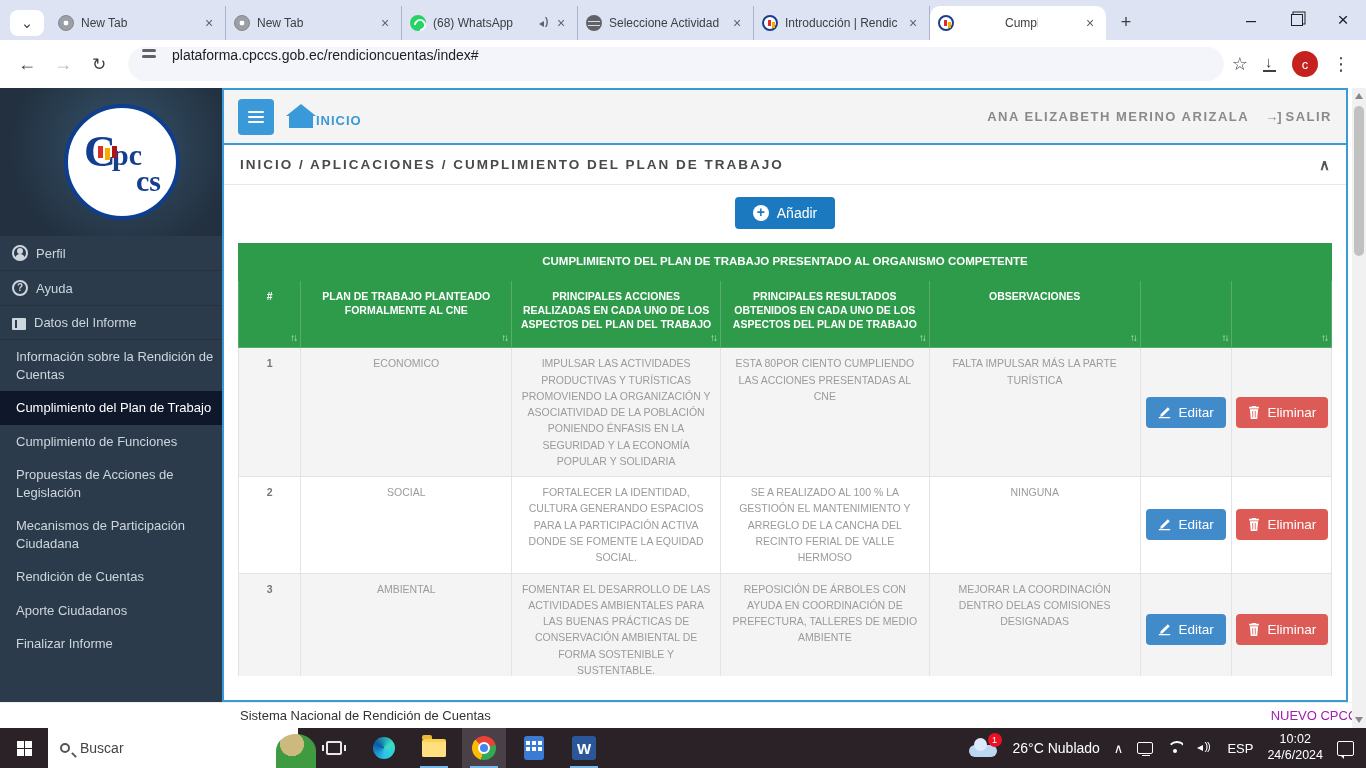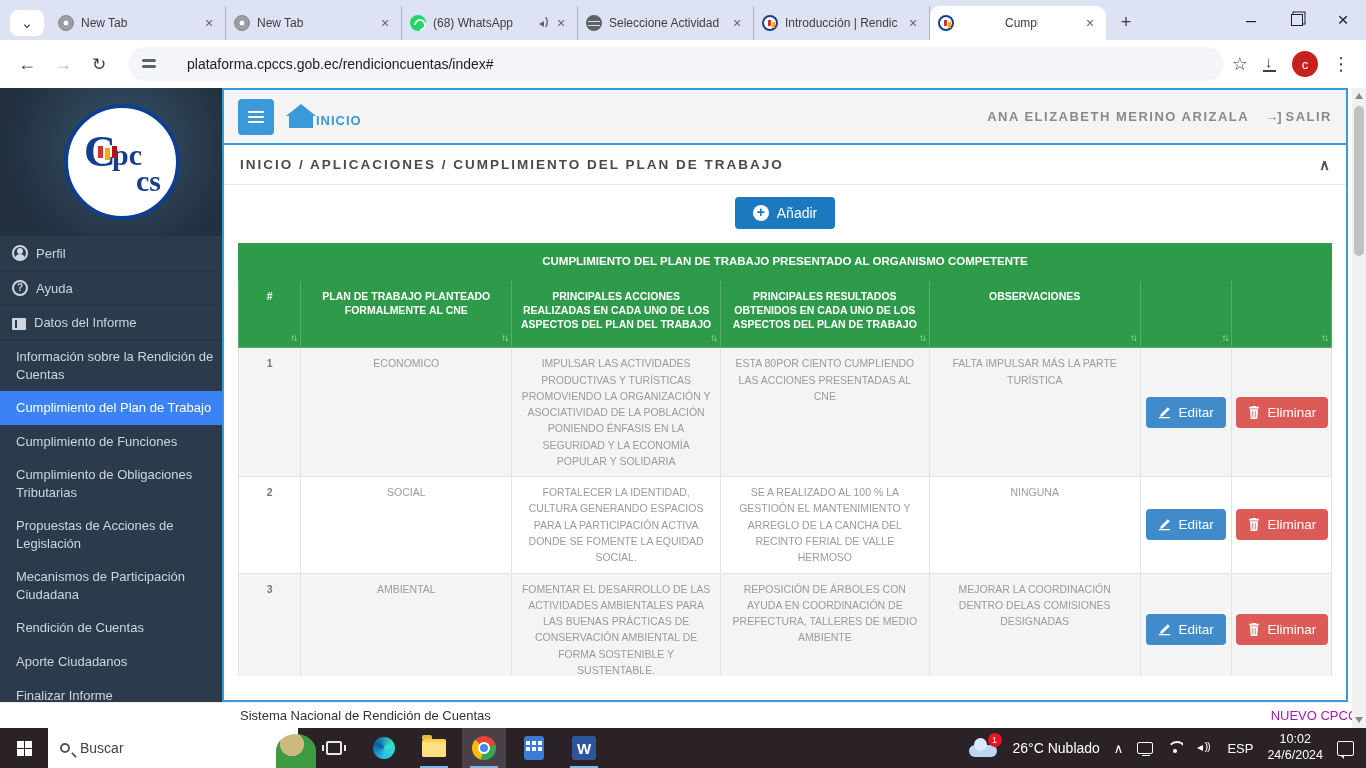--- a/index.html
+++ b/index.html
@@ -34,21 +34,21 @@
   .winbtn.restore::after { content:""; width:10px; height:10px; border:1px solid #202124; box-shadow:2px -2px 0 -0.5px #dee3f3, 2px -2px 0 0.5px #202124; }
   .winbtn.closew::after { content:"×"; font-size:19px; }
 
   
   .addressbar { position:absolute; left:0; top:40px; width:1366px; height:48px; background:#fff; display:flex; align-items:center; padding:0 12px; }
   .navbtn { width:30px; height:30px; display:flex; align-items:center; justify-content:center; font-size:18px; color:#3c4043; margin-right:6px; border-radius:50%; }
   .navbtn.disabled { color:#b8bcc1; }
   .navbtn.back::after { content:"←"; }
   .navbtn.fwd::after { content:"→"; }
   .navbtn.reload::after { content:"↻"; font-size:17px; }
-  .omnibox { flex:1; height:34px; background:#f3f5fb; border-radius:17px; display:flex; align-items:center; padding:0 14px; margin:0 8px;gap:15px; }
+  .omnibox { flex:1; height:34px; background:#f3f5fb; border-radius:17px; display:flex; padding:0 14px; margin:0 8px; }
   .siteinfo { width:18px; height:14px; position:relative; margin-right:12px; }
   .siteinfo::before, .siteinfo::after { content:""; position:absolute; left:0; height:3px; border-radius:2px; background:#5f6368; }
   .siteinfo::before { top:2px; width:14px; box-shadow:0 6px 0 #5f6368; }
   .siteinfo::after { display:none; }
   .url { font-size:14px; color:#202124; }
   .abicons { display:flex; align-items:center; gap:14px; margin-right:4px; }
   .star::after { content:"☆"; font-size:18px; color:#3c4043; }
   .dl { width:16px; height:16px; position:relative; }
   .dl::before { content:"↓"; position:absolute; left:3px; top:-3px; font-size:15px; color:#3c4043; font-weight:bold; }
   .dl::after { content:""; position:absolute; left:1px; bottom:0; width:13px; height:2px; background:#3c4043; }
@@ -64,21 +64,21 @@
   .logo-circle { width:116px; height:116px; border-radius:50%; background:#fff; border:4px solid #0d3e8f; box-shadow:0 0 0 3px #fff inset; position:relative; font-family:"Liberation Serif", serif; color:#143f8e; }
   .logo-circle .l1 { position:absolute; left:16px; top:18px; font-size:44px; font-weight:bold; }
   .logo-circle .l2 { position:absolute; left:44px; top:30px; font-size:30px; font-weight:bold; }
   .logo-circle .l3 { position:absolute; left:52px; top:56px; font-size:30px; font-weight:bold;margin-left:16px; }
   .logo-circle .dots { position:absolute; left:30px; top:38px; width:5px; height:12px; background:#d93025; box-shadow:7px 2px 0 #f9ab00, 14px 0 0 #b01515; }
   .snav { list-style:none; font-size:13px; color:#cdd6dc; }
   .snav .item { display:flex; align-items:center; padding:9px 12px; border-bottom:1px solid #26333f; cursor:pointer; }
   .snav .item .lbl { flex:1; margin-left:8px; }
   .snav .item .chev { color:#8fa0ab; font-size:13px; }
   .snav .sub { display:block; padding:8px 10px 8px 16px; border-bottom:none; line-height:1.35; }
-  .snav .sub.active { background:#3b82f6; color:#fff; }
+  .snav .sub.active { background:#0f172a; color:#fff; }
   .ic { width:16px; height:16px; flex:none; position:relative; }
   .ic.user { border:2px solid #cdd6dc; border-radius:50%; }
   .ic.user::before { content:""; position:absolute; left:3px; top:1px; width:6px; height:6px; border-radius:50%; background:#cdd6dc; }
   .ic.user::after { content:""; position:absolute; left:1px; top:7px; width:10px; height:5px; border-radius:5px 5px 0 0; background:#cdd6dc; }
   .ic.help { border:2px solid #cdd6dc; border-radius:50%; text-align:center; font-size:10px; font-weight:bold; line-height:12px; color:#cdd6dc; }
   .ic.book { background:#cdd6dc; border-radius:1px; width:14px; height:12px; margin-top:2px; }
   .ic.book::after { content:""; position:absolute; left:3px; top:2px; width:2px; height:8px; background:#2b3b4c; }
 
   
   .main { position:absolute; left:222px; top:0; width:1126px; height:614px; border:2px solid #3a99d8; background:#fff; }
@@ -253,21 +253,20 @@
         <span class="lbl">Ayuda</span>
         <span class="chev">‹</span>
       </li>
       <li class="item">
         <span class="ic book"></span>
         <span class="lbl">Datos del Informe</span>
       </li>
       <li class="sub">Información sobre la Rendición de Cuentas</li>
       <li class="sub active">Cumplimiento del Plan de Trabajo</li>
       <li class="sub">Cumplimiento de Funciones</li>
-      <li class="sub">Cumplimiento de Obligaciones Tributarias</li>
       <li class="sub">Propuestas de Acciones de Legislación</li>
       <li class="sub">Mecanismos de Participación Ciudadana</li>
       <li class="sub">Rendición de Cuentas</li>
       <li class="sub">Aporte Ciudadanos</li>
       <li class="sub">Finalizar Informe</li>
     </ul>
   </aside>
 
   <div class="main">
     <div class="topbar">

